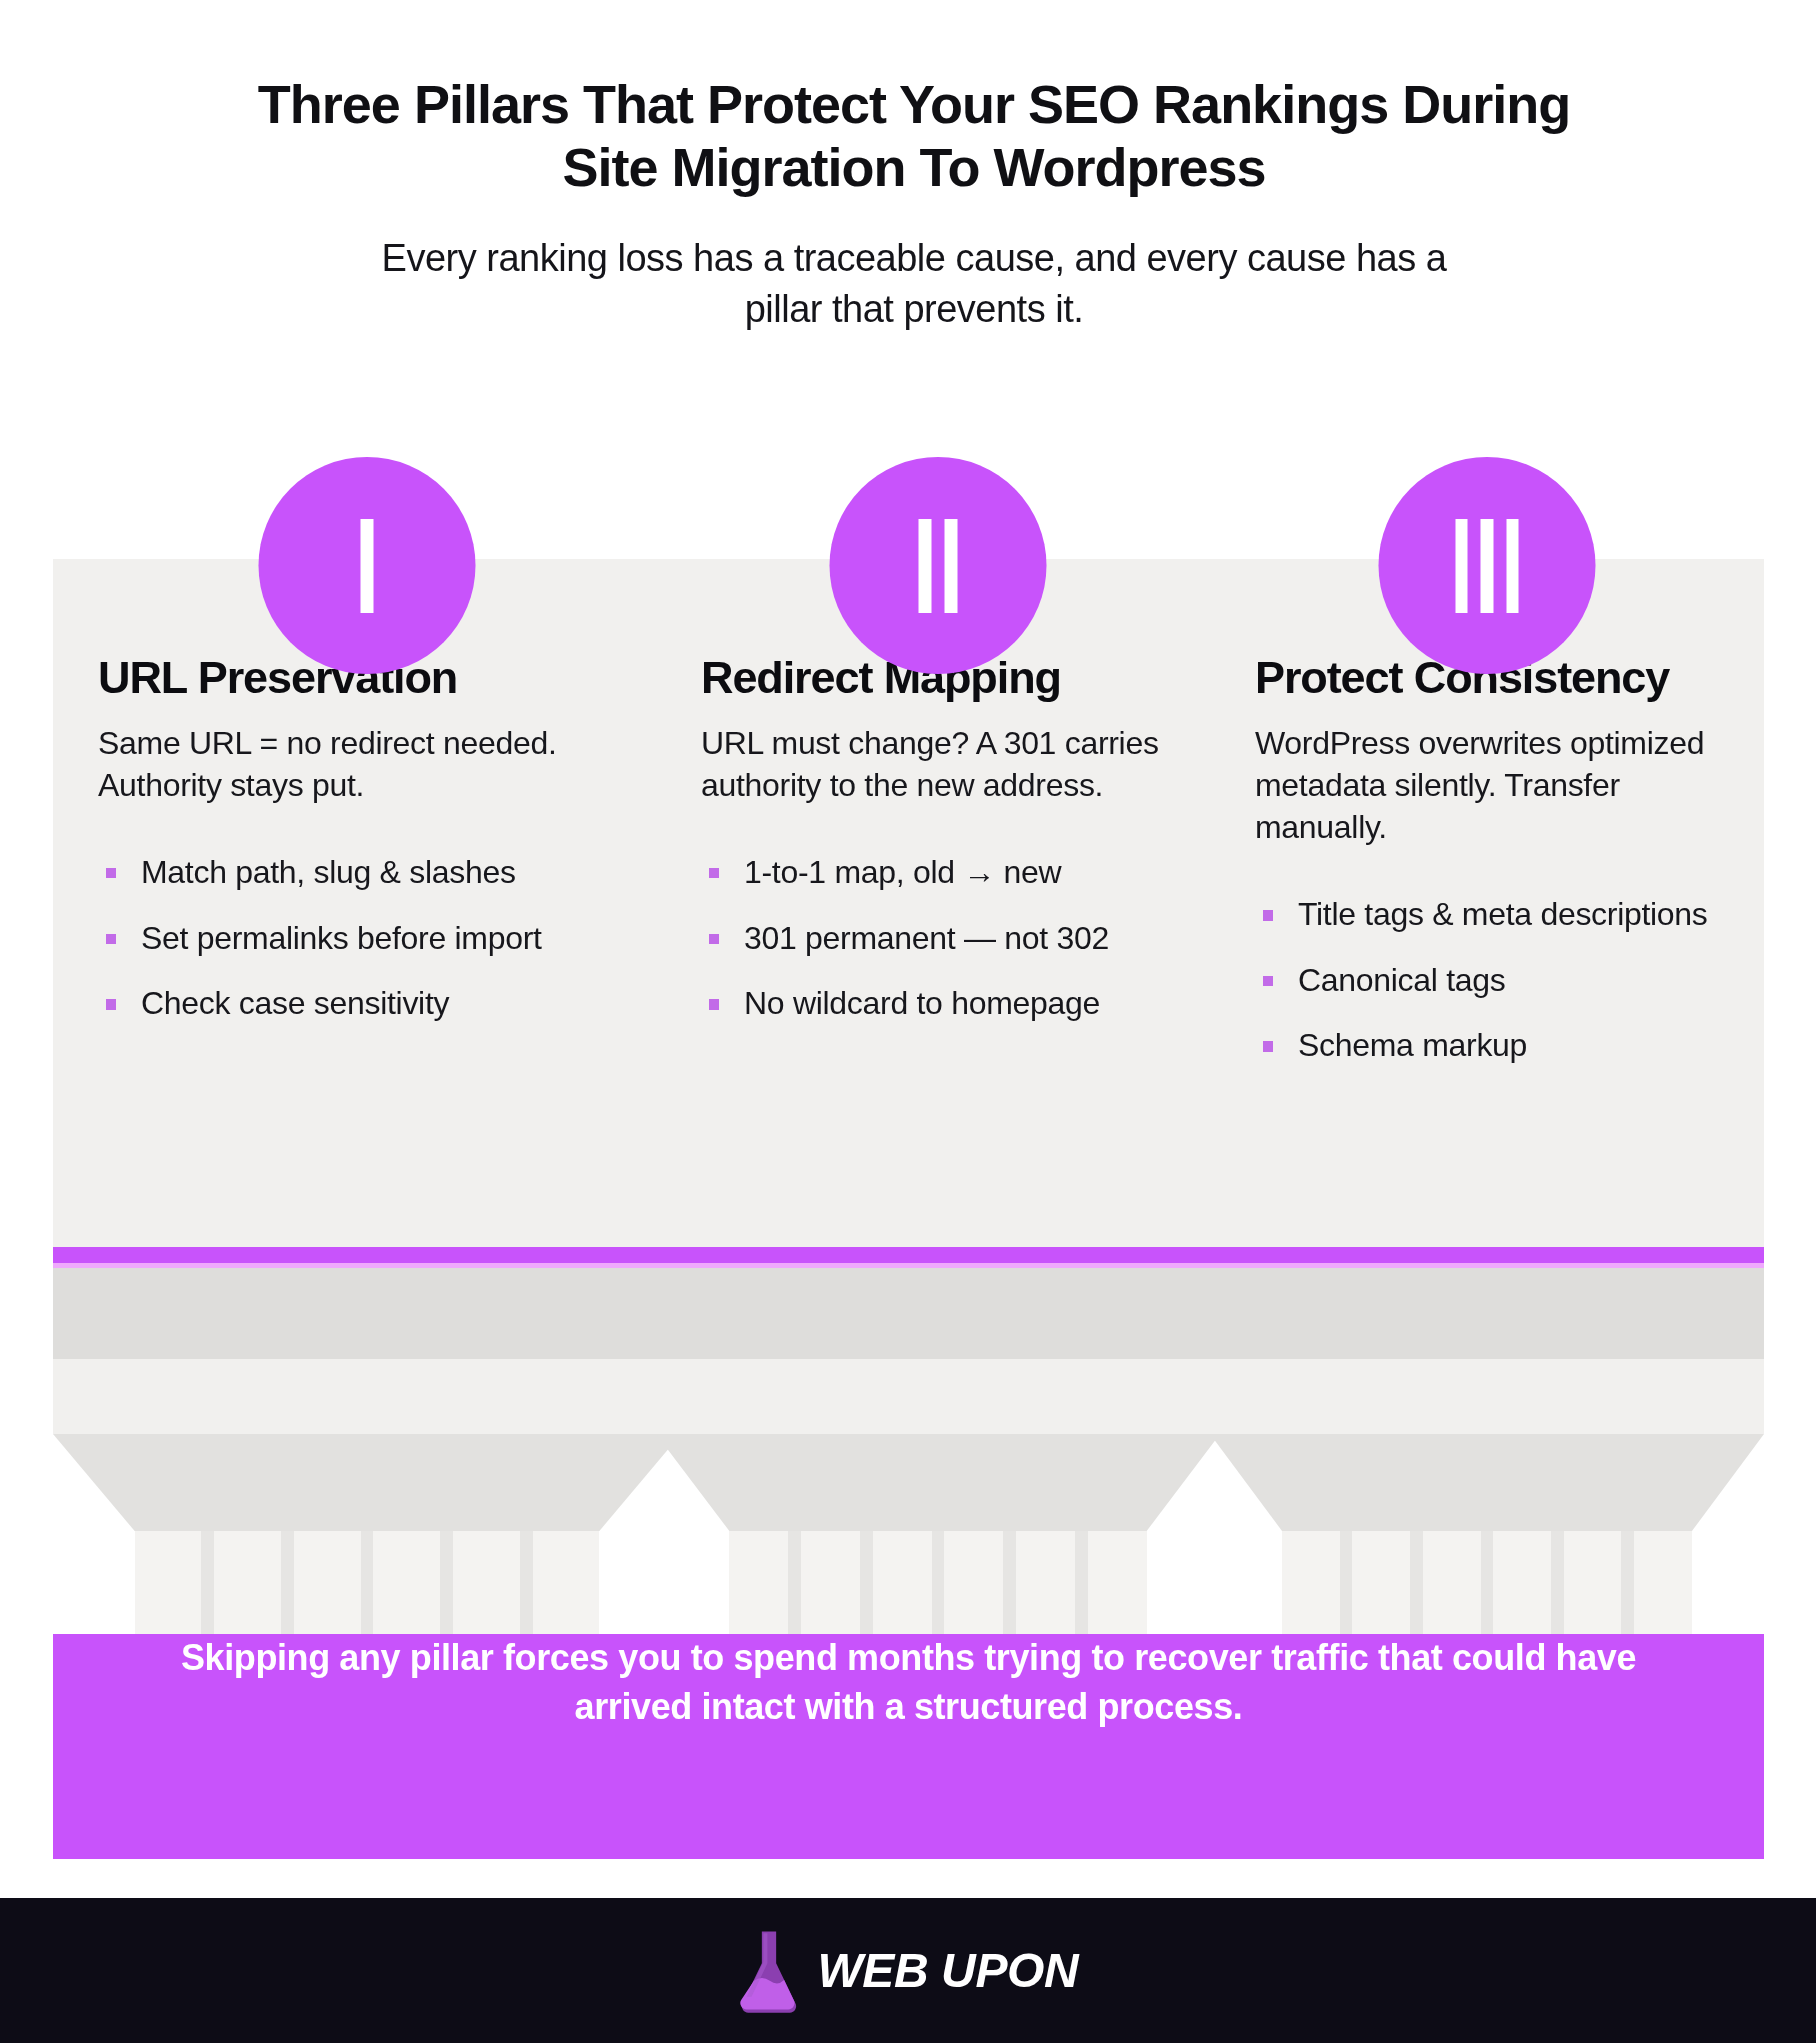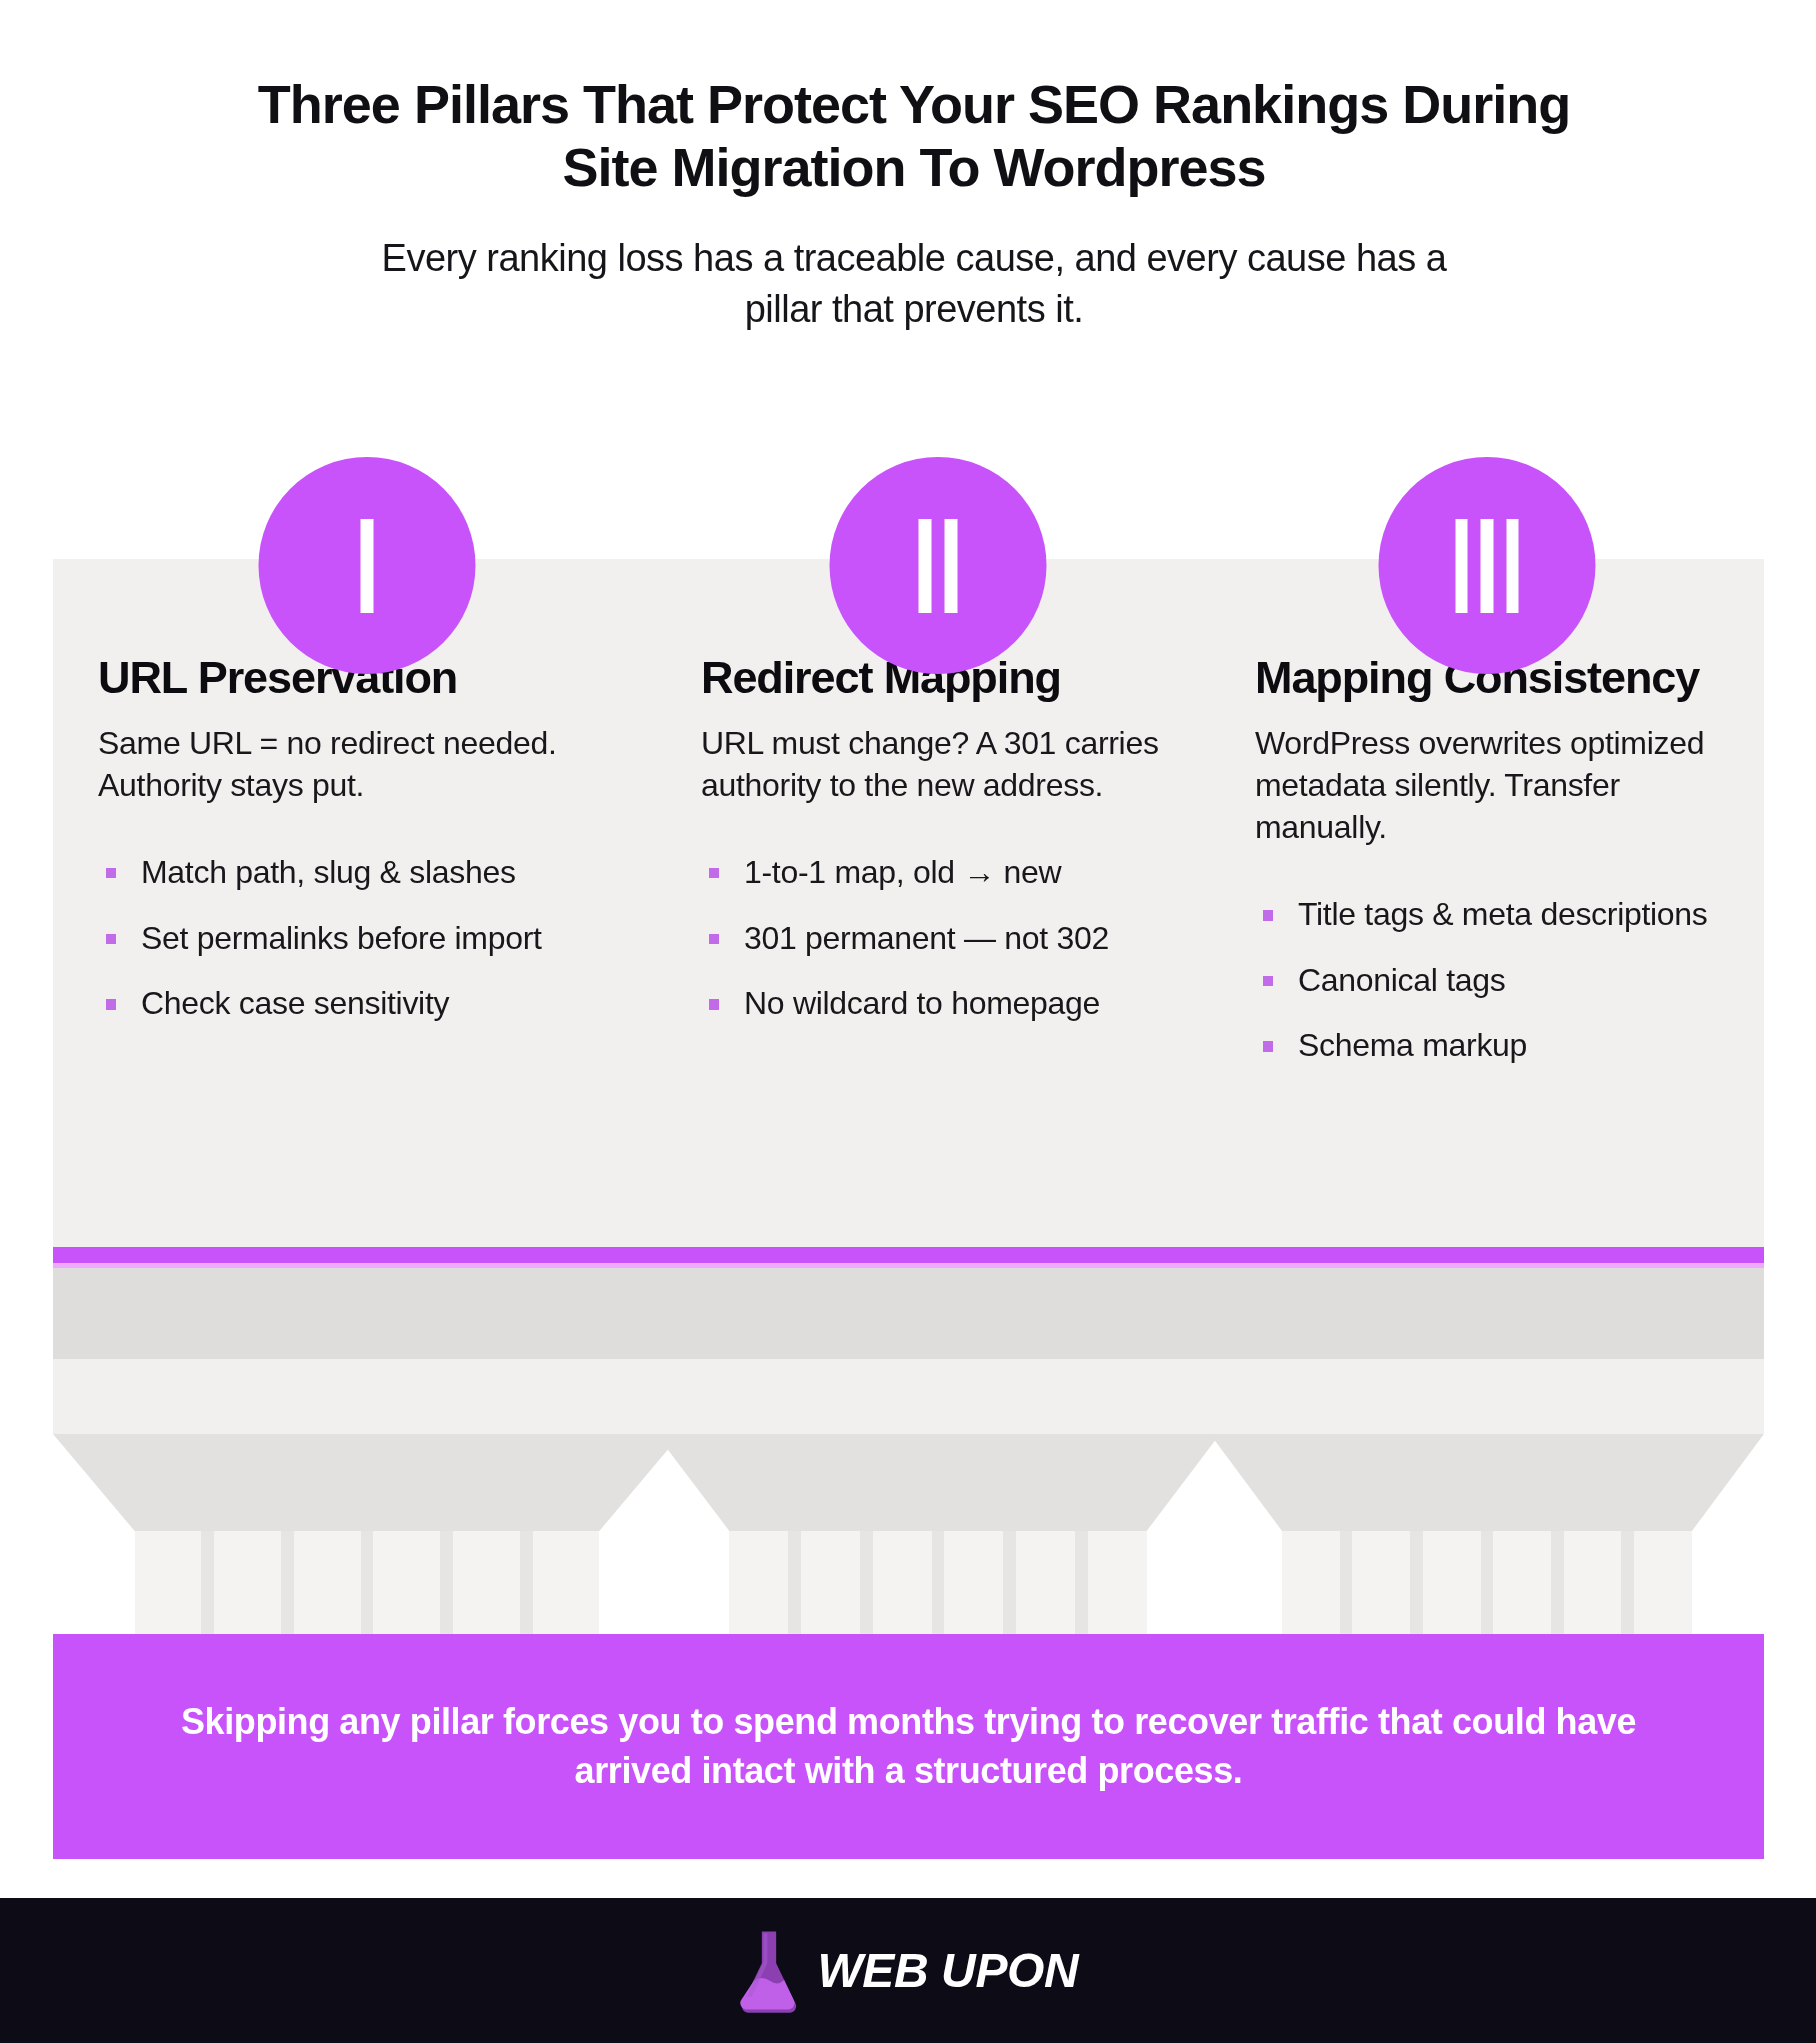--- a/index.html
+++ b/index.html
@@ -202,21 +202,20 @@
 
   
   .callout {
     position:absolute;
     top:1634px;
     left:53px;
     width:1711px;
     height:225px;
     background:#C853FB;
     display:flex;
-    align-items:center;
     justify-content:center;
     z-index:6;
   }
   .callout-text {
     color:#FFFFFF;
     font-size:36px;
     font-weight:bold;
     line-height:1.36;
     letter-spacing:-0.4px;
     text-align:center;
@@ -312,21 +311,21 @@
       </div>
     </div>
 
     <div class="pillar p3">
       <div class="badge">
         <span class="numeral-bar"></span>
         <span class="numeral-bar"></span>
         <span class="numeral-bar"></span>
       </div>
       <div class="card">
-        <div class="card-title">Mapping Consistency</div>
+        <div class="card-title">Protect Consistency</div>
         <div class="card-desc">WordPress overwrites optimized metadata silently. Transfer manually.</div>
         <ul class="bullets">
           <li><span class="bullet-dot"></span><span>Title tags &amp; meta descriptions</span></li>
           <li><span class="bullet-dot"></span><span>Canonical tags</span></li>
           <li><span class="bullet-dot"></span><span>Schema markup</span></li>
         </ul>
       </div>
       <div class="accent-bar"></div>
       <div class="accent-glow"></div>
       <div class="cap-dark"></div>

